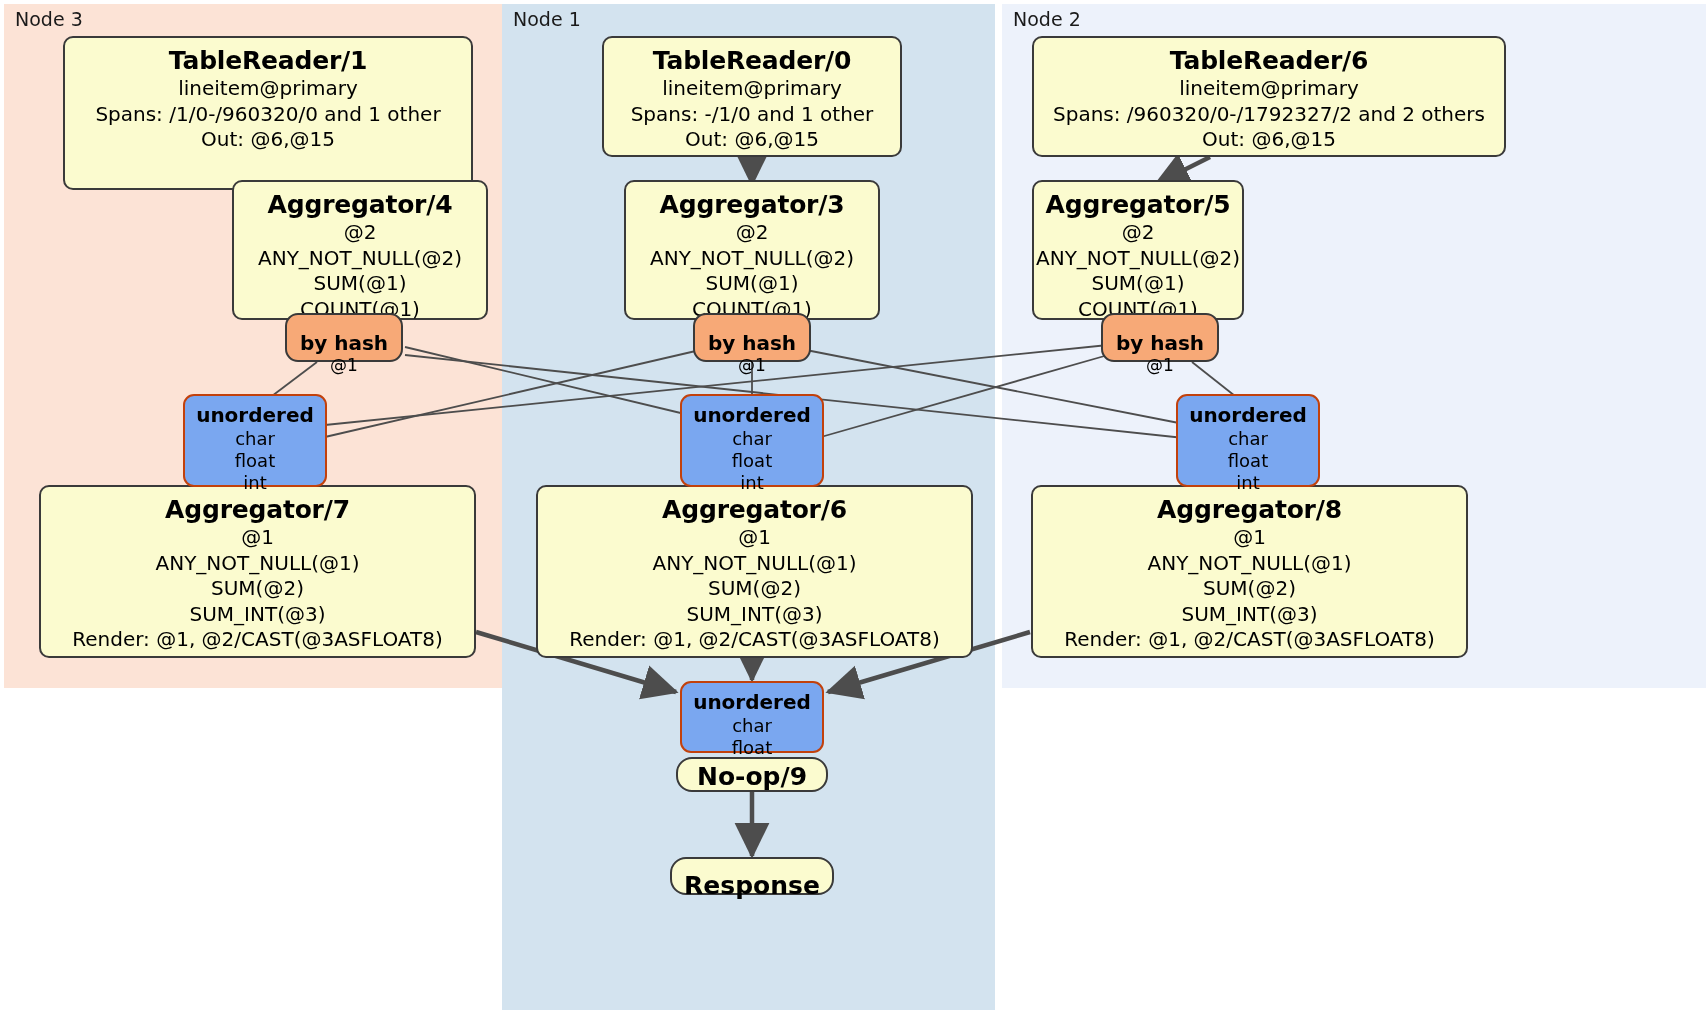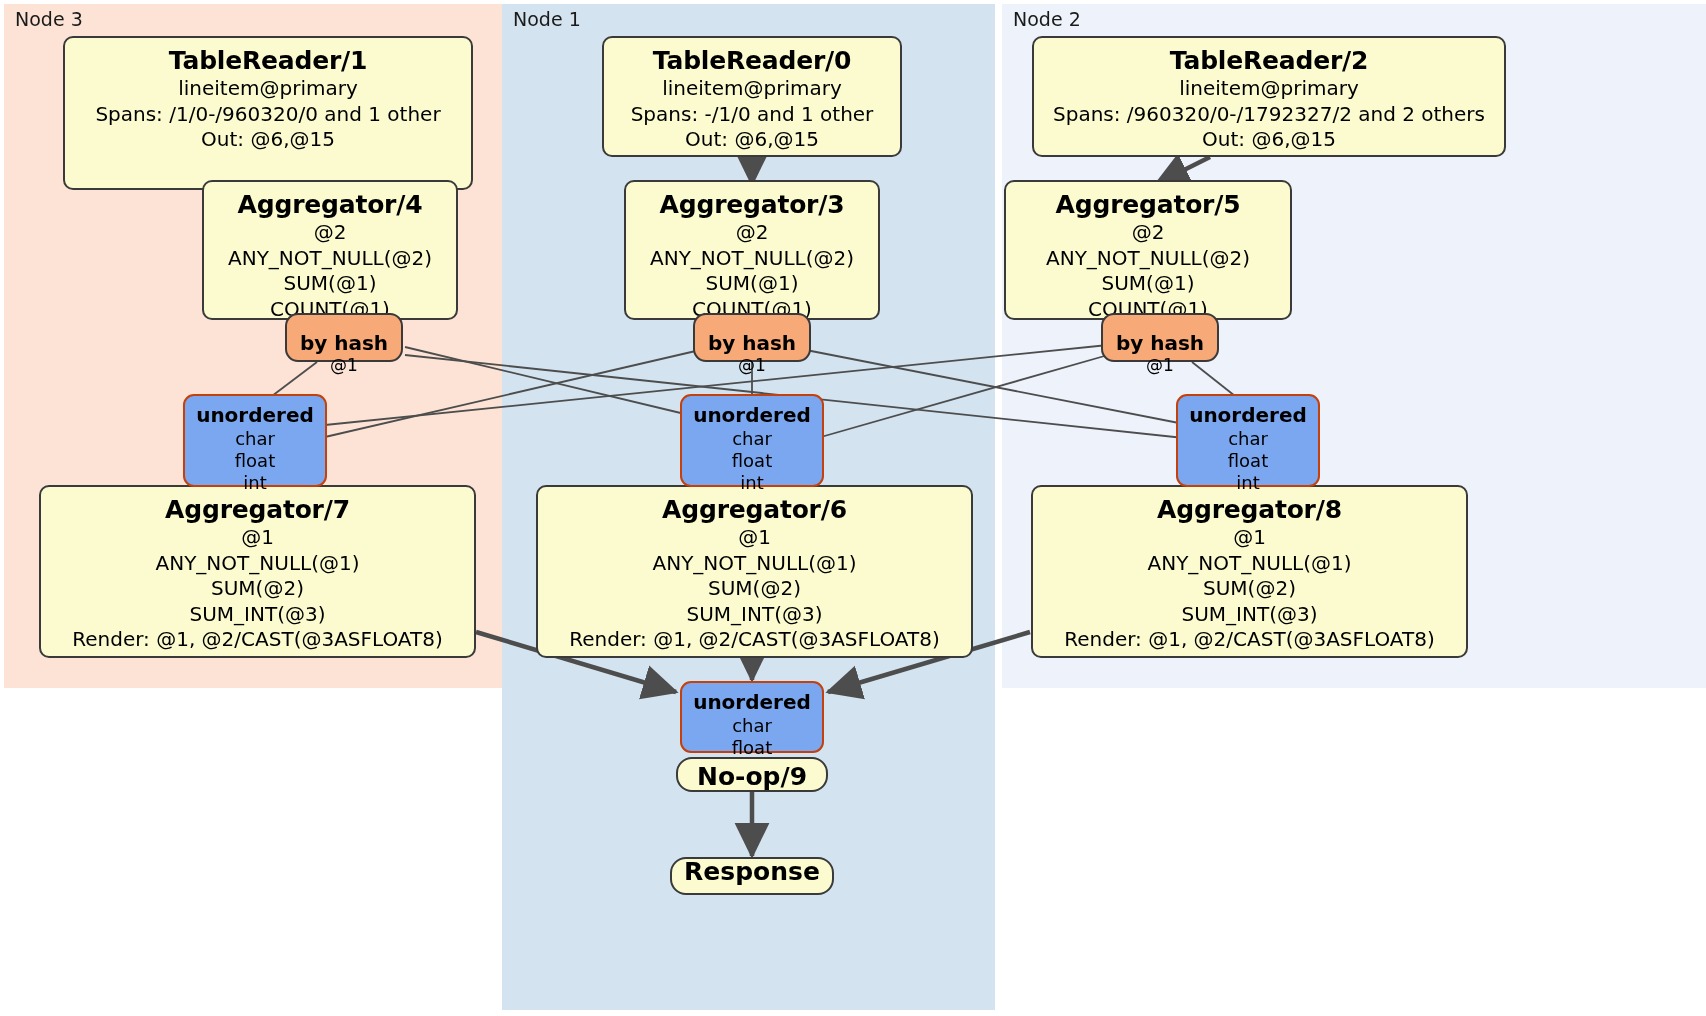--- a/index.html
+++ b/index.html
@@ -187,43 +187,43 @@
   </div>
 
   <div class="proc-box" style="left:602px; top:36px; width:300px; height:121px;">
     <div class="title">TableReader/0</div>
     <div class="detail">lineitem@primary</div>
     <div class="detail">Spans: -/1/0 and 1 other</div>
     <div class="detail">Out: @6,@15</div>
   </div>
 
   <div class="proc-box" style="left:1032px; top:36px; width:474px; height:121px;">
-    <div class="title">TableReader/2</div>
+    <div class="title">TableReader/6</div>
     <div class="detail">lineitem@primary</div>
     <div class="detail">Spans: /960320/0-/1792327/2 and 2 others</div>
     <div class="detail">Out: @6,@15</div>
   </div>
 
-  <div class="proc-box" style="left:202px; top:180px; width:256px; height:140px;text-align:center;">
+  <div class="proc-box" style="left:232px; top:180px; width:256px; height:140px;text-align:center;">
     <div class="title">Aggregator/4</div>
     <div class="detail">@2</div>
     <div class="detail">ANY_NOT_NULL(@2)</div>
     <div class="detail">SUM(@1)</div>
     <div class="detail">COUNT(@1)</div>
   </div>
 
   <div class="proc-box" style="left:624px; top:180px; width:256px; height:140px;">
     <div class="title">Aggregator/3</div>
     <div class="detail">@2</div>
     <div class="detail">ANY_NOT_NULL(@2)</div>
     <div class="detail">SUM(@1)</div>
     <div class="detail">COUNT(@1)</div>
   </div>
 
-  <div class="proc-box" style="left:1004px; top:180px; width:288px; height:140px;">
+  <div class="proc-box" style="left:1032px; top:180px; width:212px; height:140px;">
     <div class="title">Aggregator/5</div>
     <div class="detail">@2</div>
     <div class="detail">ANY_NOT_NULL(@2)</div>
     <div class="detail">SUM(@1)</div>
     <div class="detail">COUNT(@1)</div>
   </div>
 
   <div class="router-box" style="left:285px; top:313px; width:118px; height:49px;">
     <div class="title">by hash</div>
     <div class="detail">@1</div>
@@ -290,17 +290,17 @@
   <div class="sync-box" style="left:680px; top:681px; width:144px; height:72px;">
     <div class="title">unordered</div>
     <div class="detail">char</div>
     <div class="detail">float</div>
   </div>
 
   <div class="small-box" style="left:676px; top:757px; width:152px; height:35px; padding-top:5px;">
     <div class="title">No-op/9</div>
   </div>
 
-  <div class="small-box" style="left:670px; top:857px; width:164px; height:38px; padding-top:0;">
+  <div class="small-box" style="left:670px; top:857px; width:164px; height:38px; padding-top:14px;">
     <div class="title">Response</div>
   </div>
 
 </div>
 
 </body></html>

